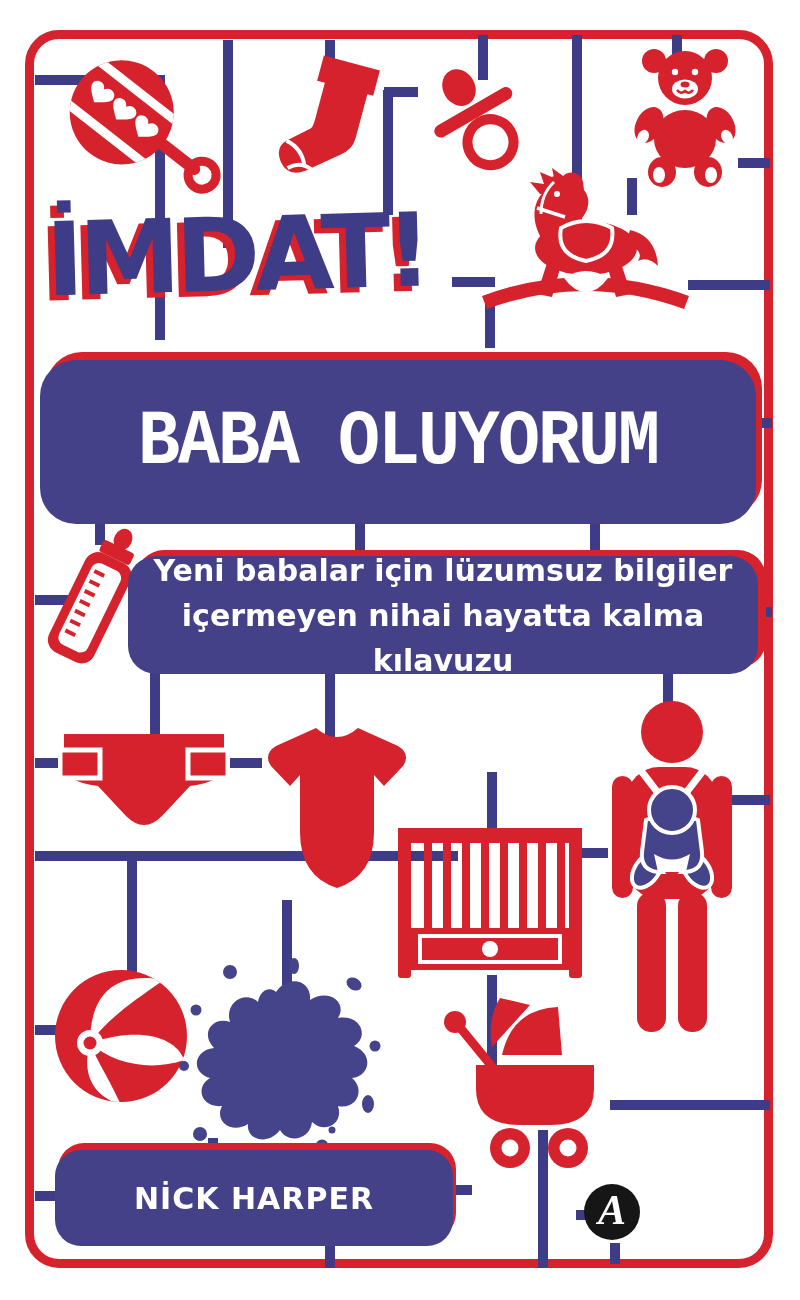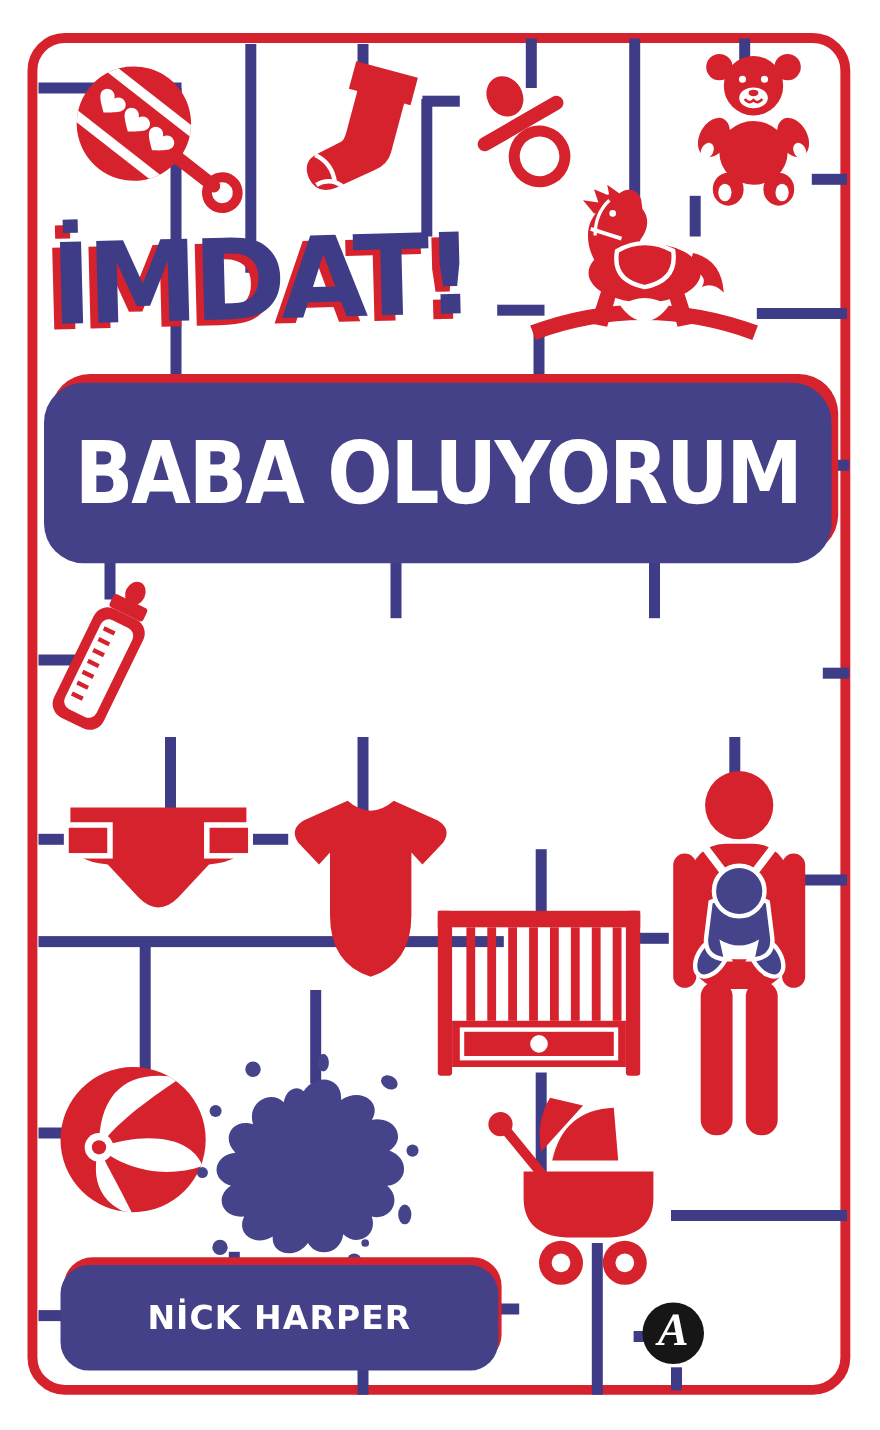--- a/index.html
+++ b/index.html
@@ -34,21 +34,21 @@
   .offsetbox .back{
     position:absolute;left:0;top:0;width:100%;height:100%;
     background:var(--red,#d5222c);border-radius:inherit;
   }
   .offsetbox .front{
     position:absolute;width:100%;height:100%;
     background:var(--boxblue,#454189);border-radius:inherit;
     display:flex;align-items:center;justify-content:center;
     color:#fff;text-align:center;
   }
-  #title-box{left:46px;top:340px;width:716px;height:164px;}
+  #title-box{left:46px;top:352px;width:716px;height:164px;font-family:Liberation Mono, monospace;}
   #title-box .front{left:-6px;top:8px;}
   #title-box .front span{
     font-size:70px;font-weight:bold;letter-spacing:-2px;white-space:nowrap;
     transform:scaleY(1.12);
   }
   #subtitle-box{left:136px;top:550px;width:630px;height:118px;border-radius:28px;}
   #subtitle-box .front{left:-8px;top:6px;}
   #subtitle-box .front div{font-size:30px;font-weight:bold;line-height:1.5;}
   #author-box{left:58px;top:1143px;width:398px;height:96px;border-radius:26px;}
   #author-box .front{left:-3px;top:7px;}
@@ -302,20 +302,29 @@
 
   <div id="tagline">İMDAT!</div>
 
   <div id="title-box" class="offsetbox">
     <div class="back"></div>
     <div class="front">
       <span>BABA OLUYORUM</span>
     </div>
   </div>
 
+  <div id="subtitle-box" class="offsetbox">
+    <div class="back"></div>
+    <div class="front">
+      <div>
+        <div>Yeni babalar için lüzumsuz bilgiler</div>
+        <div>içermeyen nihai hayatta kalma kılavuzu</div>
+      </div>
+    </div>
+  </div>
 
   <div id="author-box" class="offsetbox">
     <div class="back"></div>
     <div class="front">
       <span>NİCK HARPER</span>
     </div>
   </div>
 
   <div id="publisher">
     <div class="disc">

